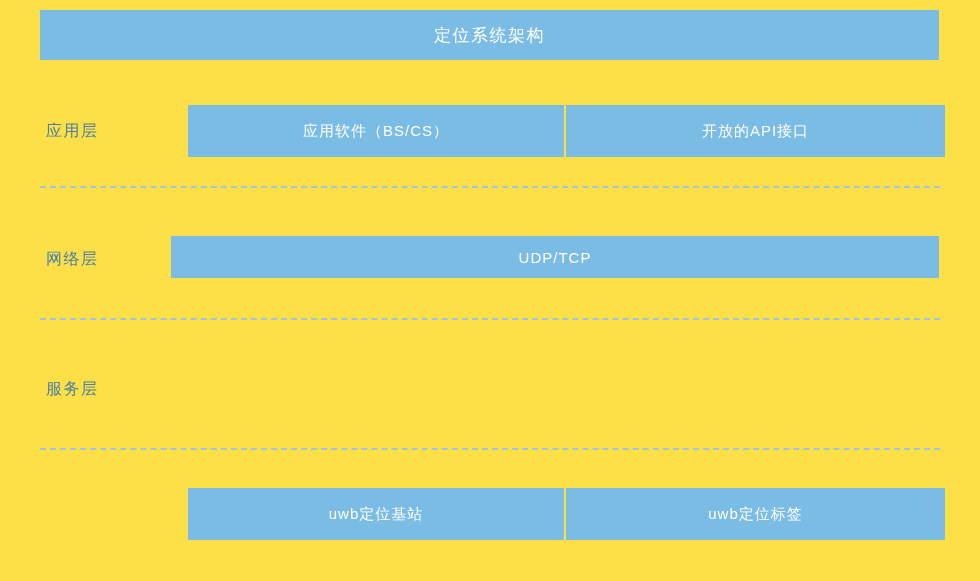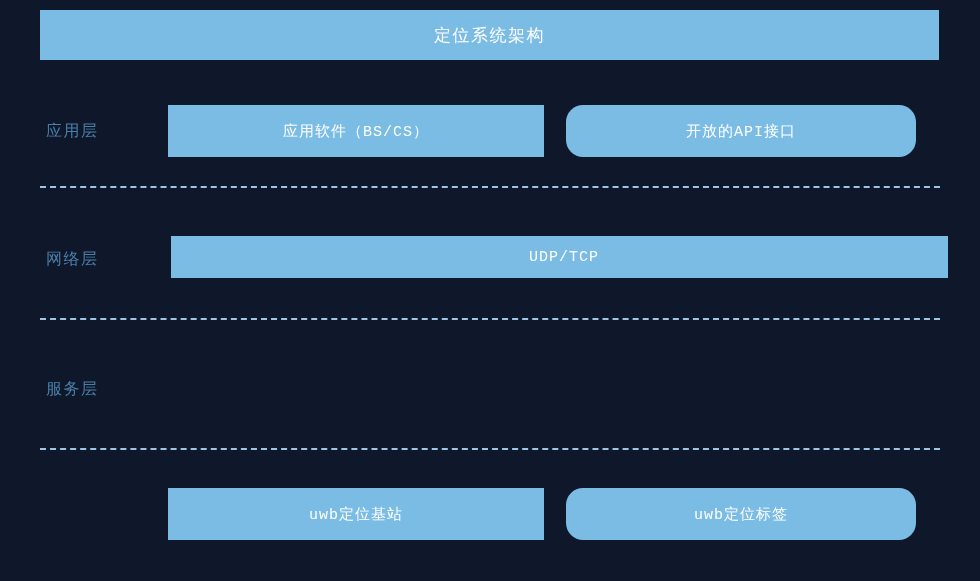--- a/index.html
+++ b/index.html
@@ -12,22 +12,21 @@
     height: 581px;
     background: #f7fafe;
     font-family: "Liberation Sans", "DejaVu Sans", sans-serif;
     overflow: hidden;
   }
 
   #diagram {
     position: relative;
     width: 980px;
     height: 581px;
-    background: #0f172a;
-    font-family: Liberation Mono, monospace;
+    background: #fde047;
   }
 
   
   .title-bar {
     position: absolute;
     left: 40px;
     top: 10px;
     width: 899px;
     height: 50px;
     background: #7bbce5;
@@ -86,23 +85,23 @@
   
   #row-app        { top: 105px; height: 52px; }
   #row-app .layer-label   { top: 16px; }
   #row-network    { top: 232px; height: 46px; }
   #row-network .layer-label { top: 17px; }
   #row-service    { top: 363px; height: 70px; }
   #row-service .layer-label { top: 16px; }
   #row-device     { top: 488px; height: 52px; }
   #row-device .layer-label  { top: 16px; }
 
-  .box.left-half  { left: 168px; width: 376px; top: 0; bottom: 0; }
-  .box.right-half { left: 566px; width: 350px; top: 0; bottom: 0; border-radius: 17px; }
-  .box.full       { left: 171px; width: 768px; top: 4px; bottom: 0; padding-left: 9px; }
+  .box.left-half  { left: 188px; width: 376px; top: 0; bottom: 0; }
+  .box.right-half { left: 566px; width: 379px; top: 0; bottom: 0; }
+  .box.full       { left: 171px; width: 768px; top: 4px; bottom: 0; }
 
   #divider-1 { top: 186px; }
   #divider-2 { top: 318px; }
   #divider-3 { top: 448px; }
 </style>
 </head>
 <body>
 
 <div id="diagram">
 

